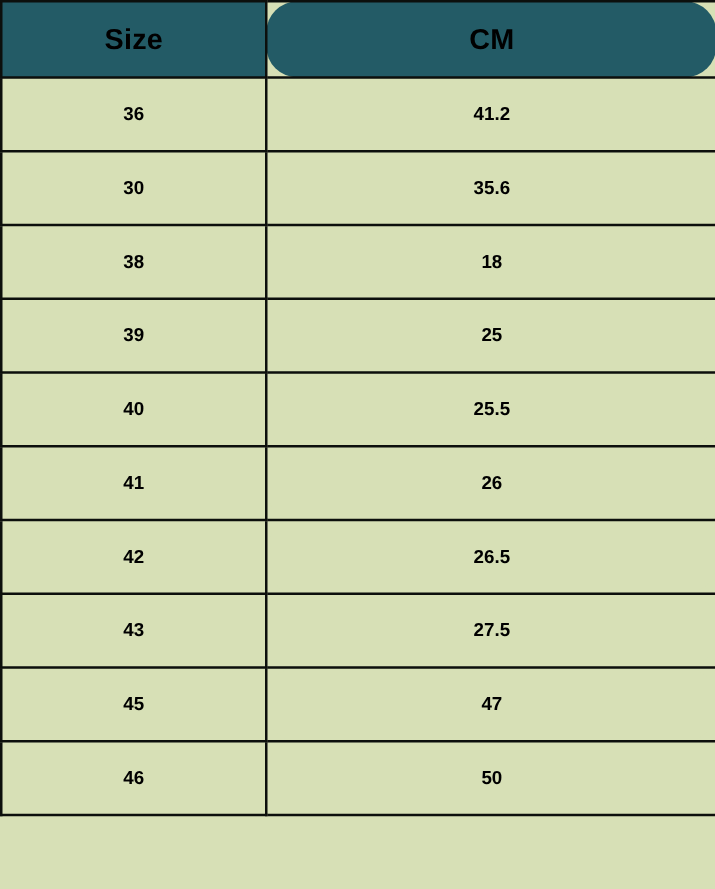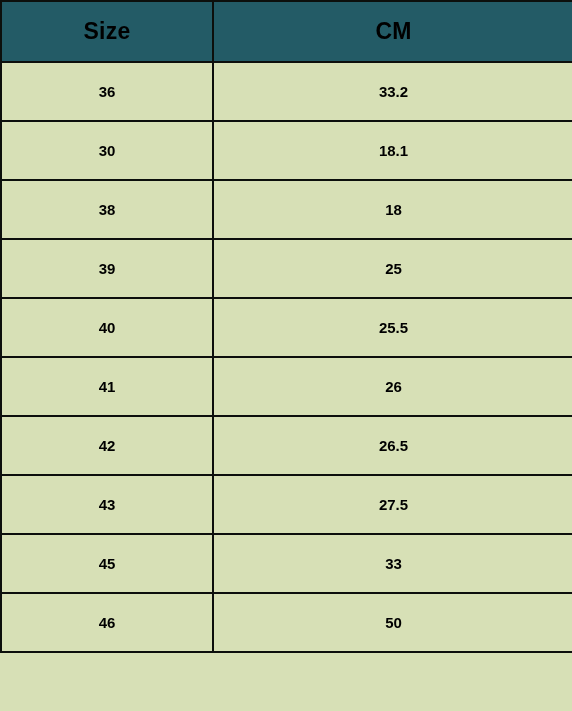--- a/index.html
+++ b/index.html
@@ -39,20 +39,21 @@
 
   
   #size-chart th:first-child,
   #size-chart td:first-child {
     border-left: 2px solid #0c0f0c;
   }
   
   #size-chart th:last-child,
   #size-chart td:last-child {
     border-right: none;
+    border-radius: 25px;
   }
 
   #size-chart thead th {
     background: #235b66;
     height: 59px;
     font-size: 23px;
     letter-spacing: 0.2px;
   }
 
   #size-chart tbody td {
@@ -72,25 +73,25 @@
   <thead>
     <tr>
       <th>Size</th>
       <th>CM</th>
     </tr>
   </thead>
   <tbody id="chart-body">
 
   <tr>
         <td>36</td>
-        <td>33.2</td>
+        <td>41.2</td>
       </tr>
       <tr>
         <td>30</td>
-        <td>18.1</td>
+        <td>35.6</td>
       </tr>
       <tr>
         <td>38</td>
         <td>18</td>
       </tr>
       <tr>
         <td>39</td>
         <td>25</td>
       </tr>
       <tr>
@@ -104,20 +105,20 @@
       <tr>
         <td>42</td>
         <td>26.5</td>
       </tr>
       <tr>
         <td>43</td>
         <td>27.5</td>
       </tr>
       <tr>
         <td>45</td>
-        <td>33</td>
+        <td>47</td>
       </tr>
       <tr>
         <td>46</td>
         <td>50</td>
       </tr>
     </tbody>
 </table>
 
 </body></html>

